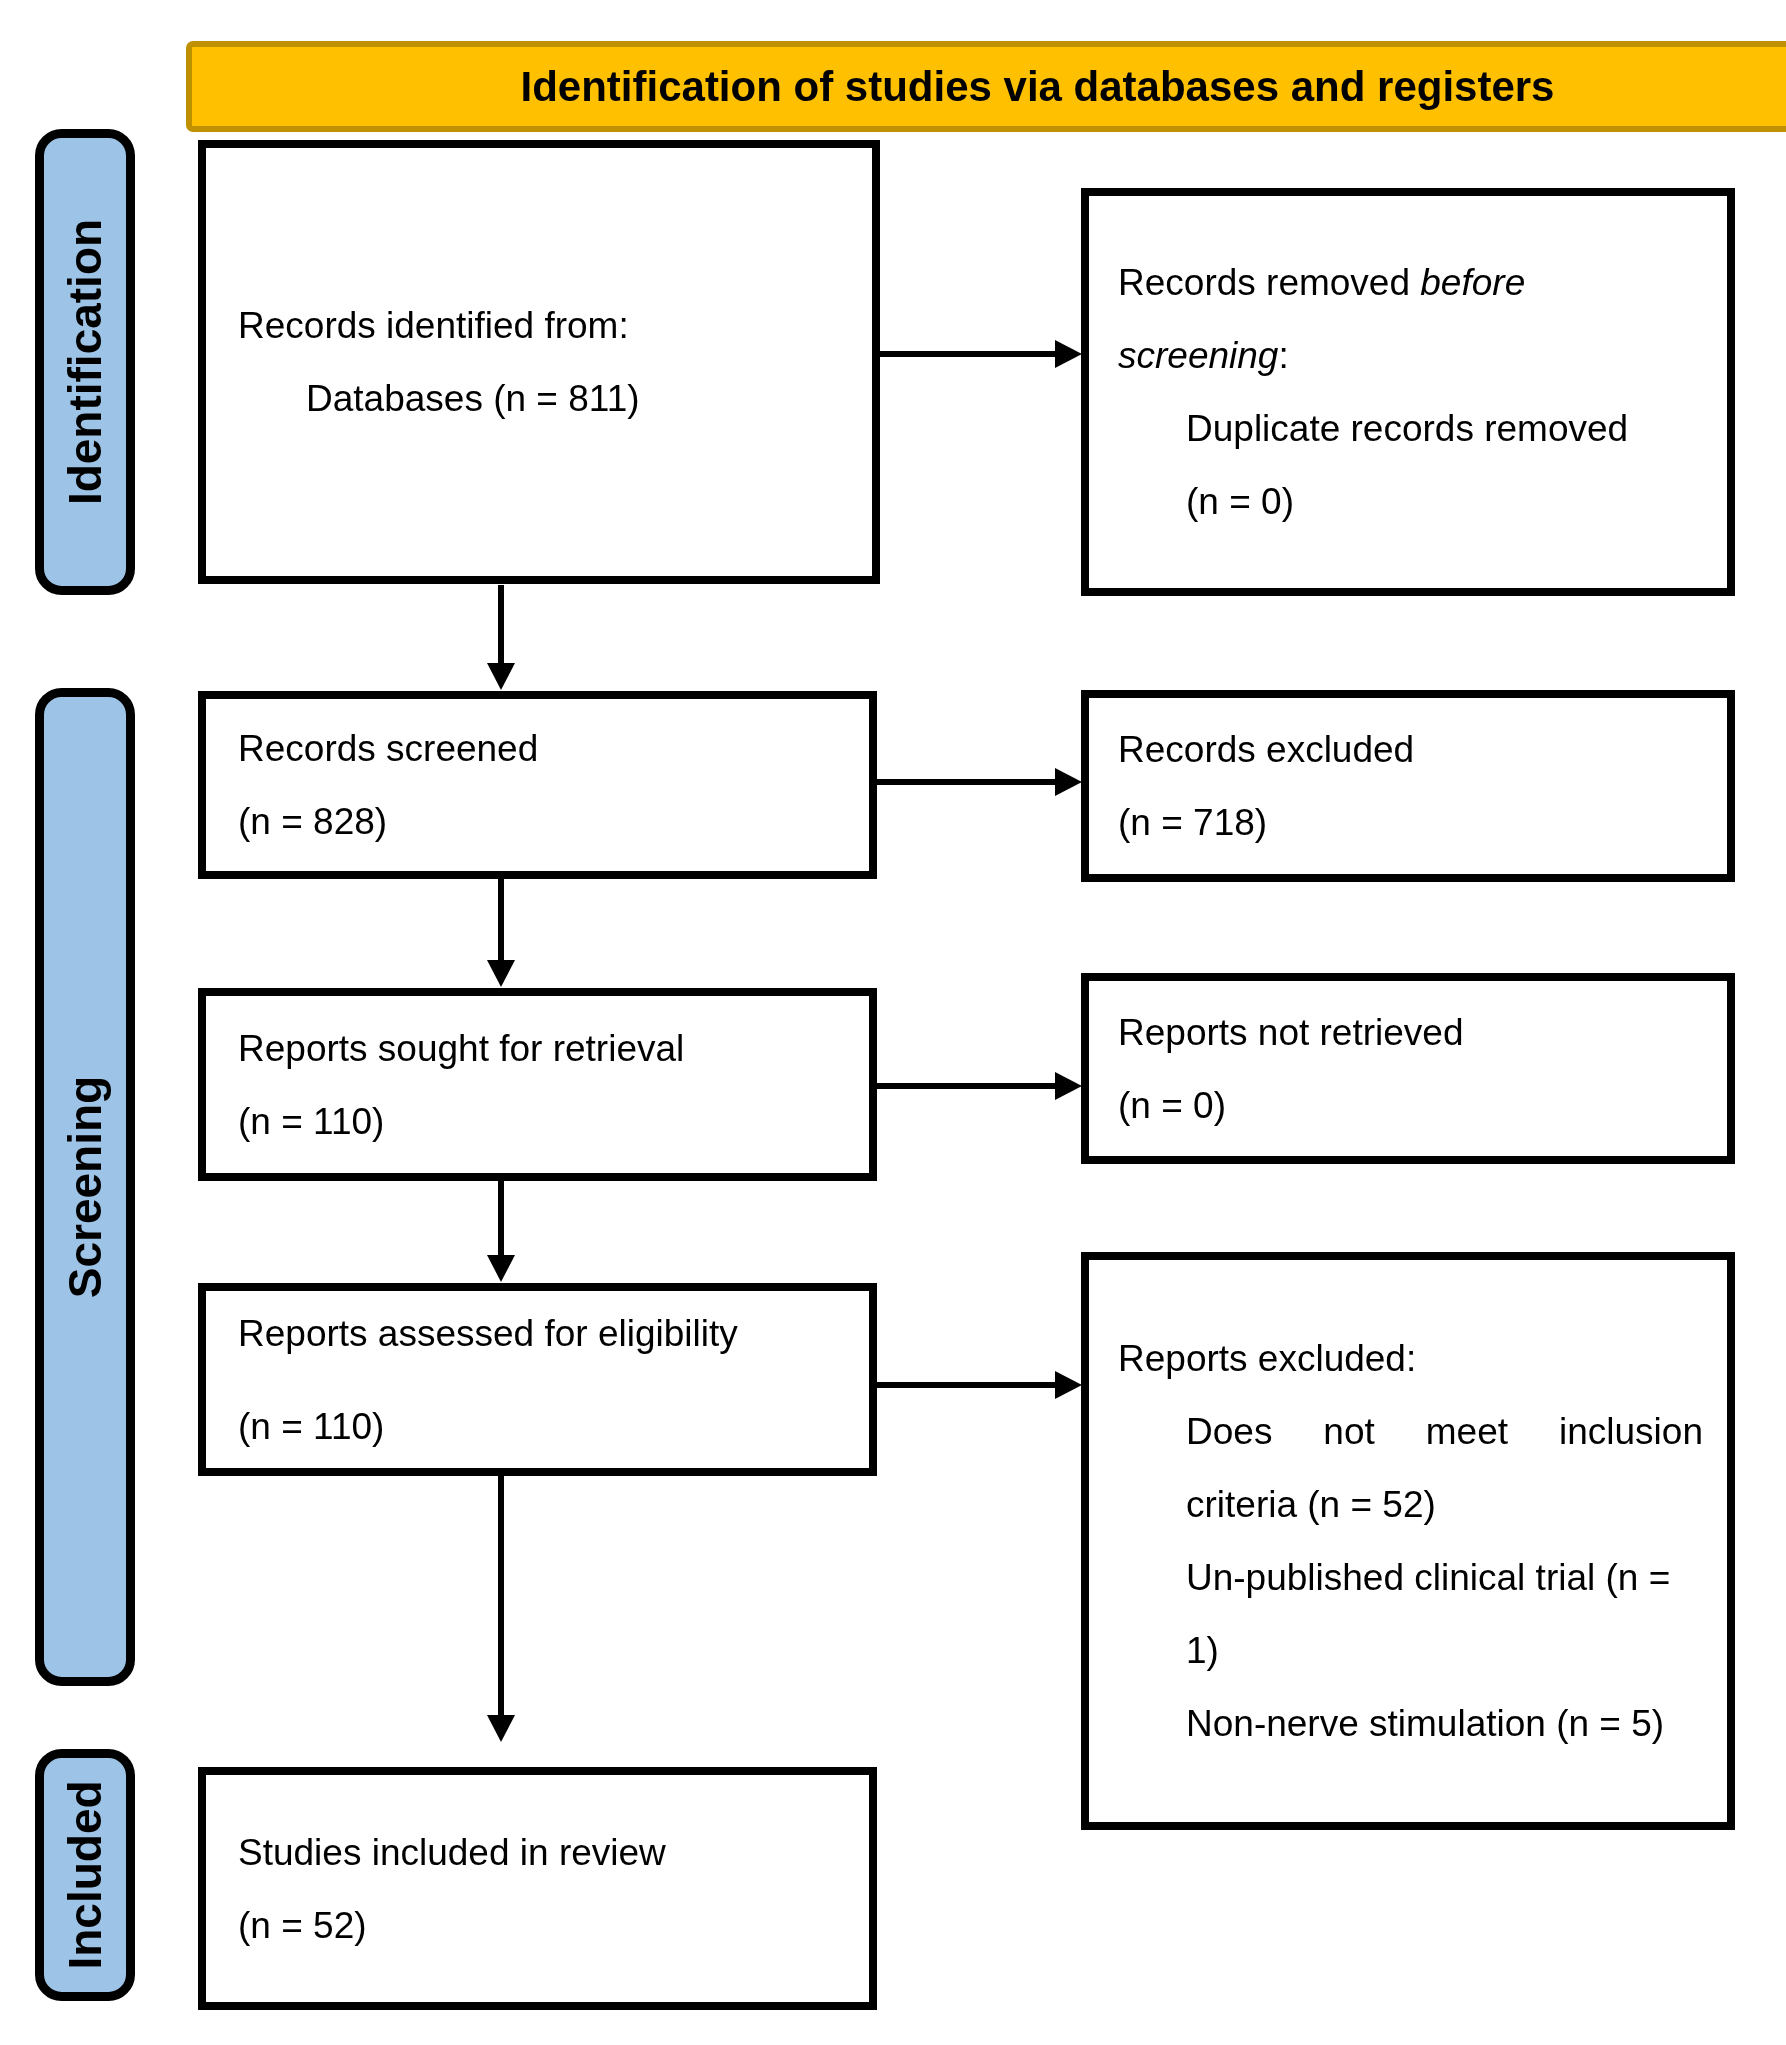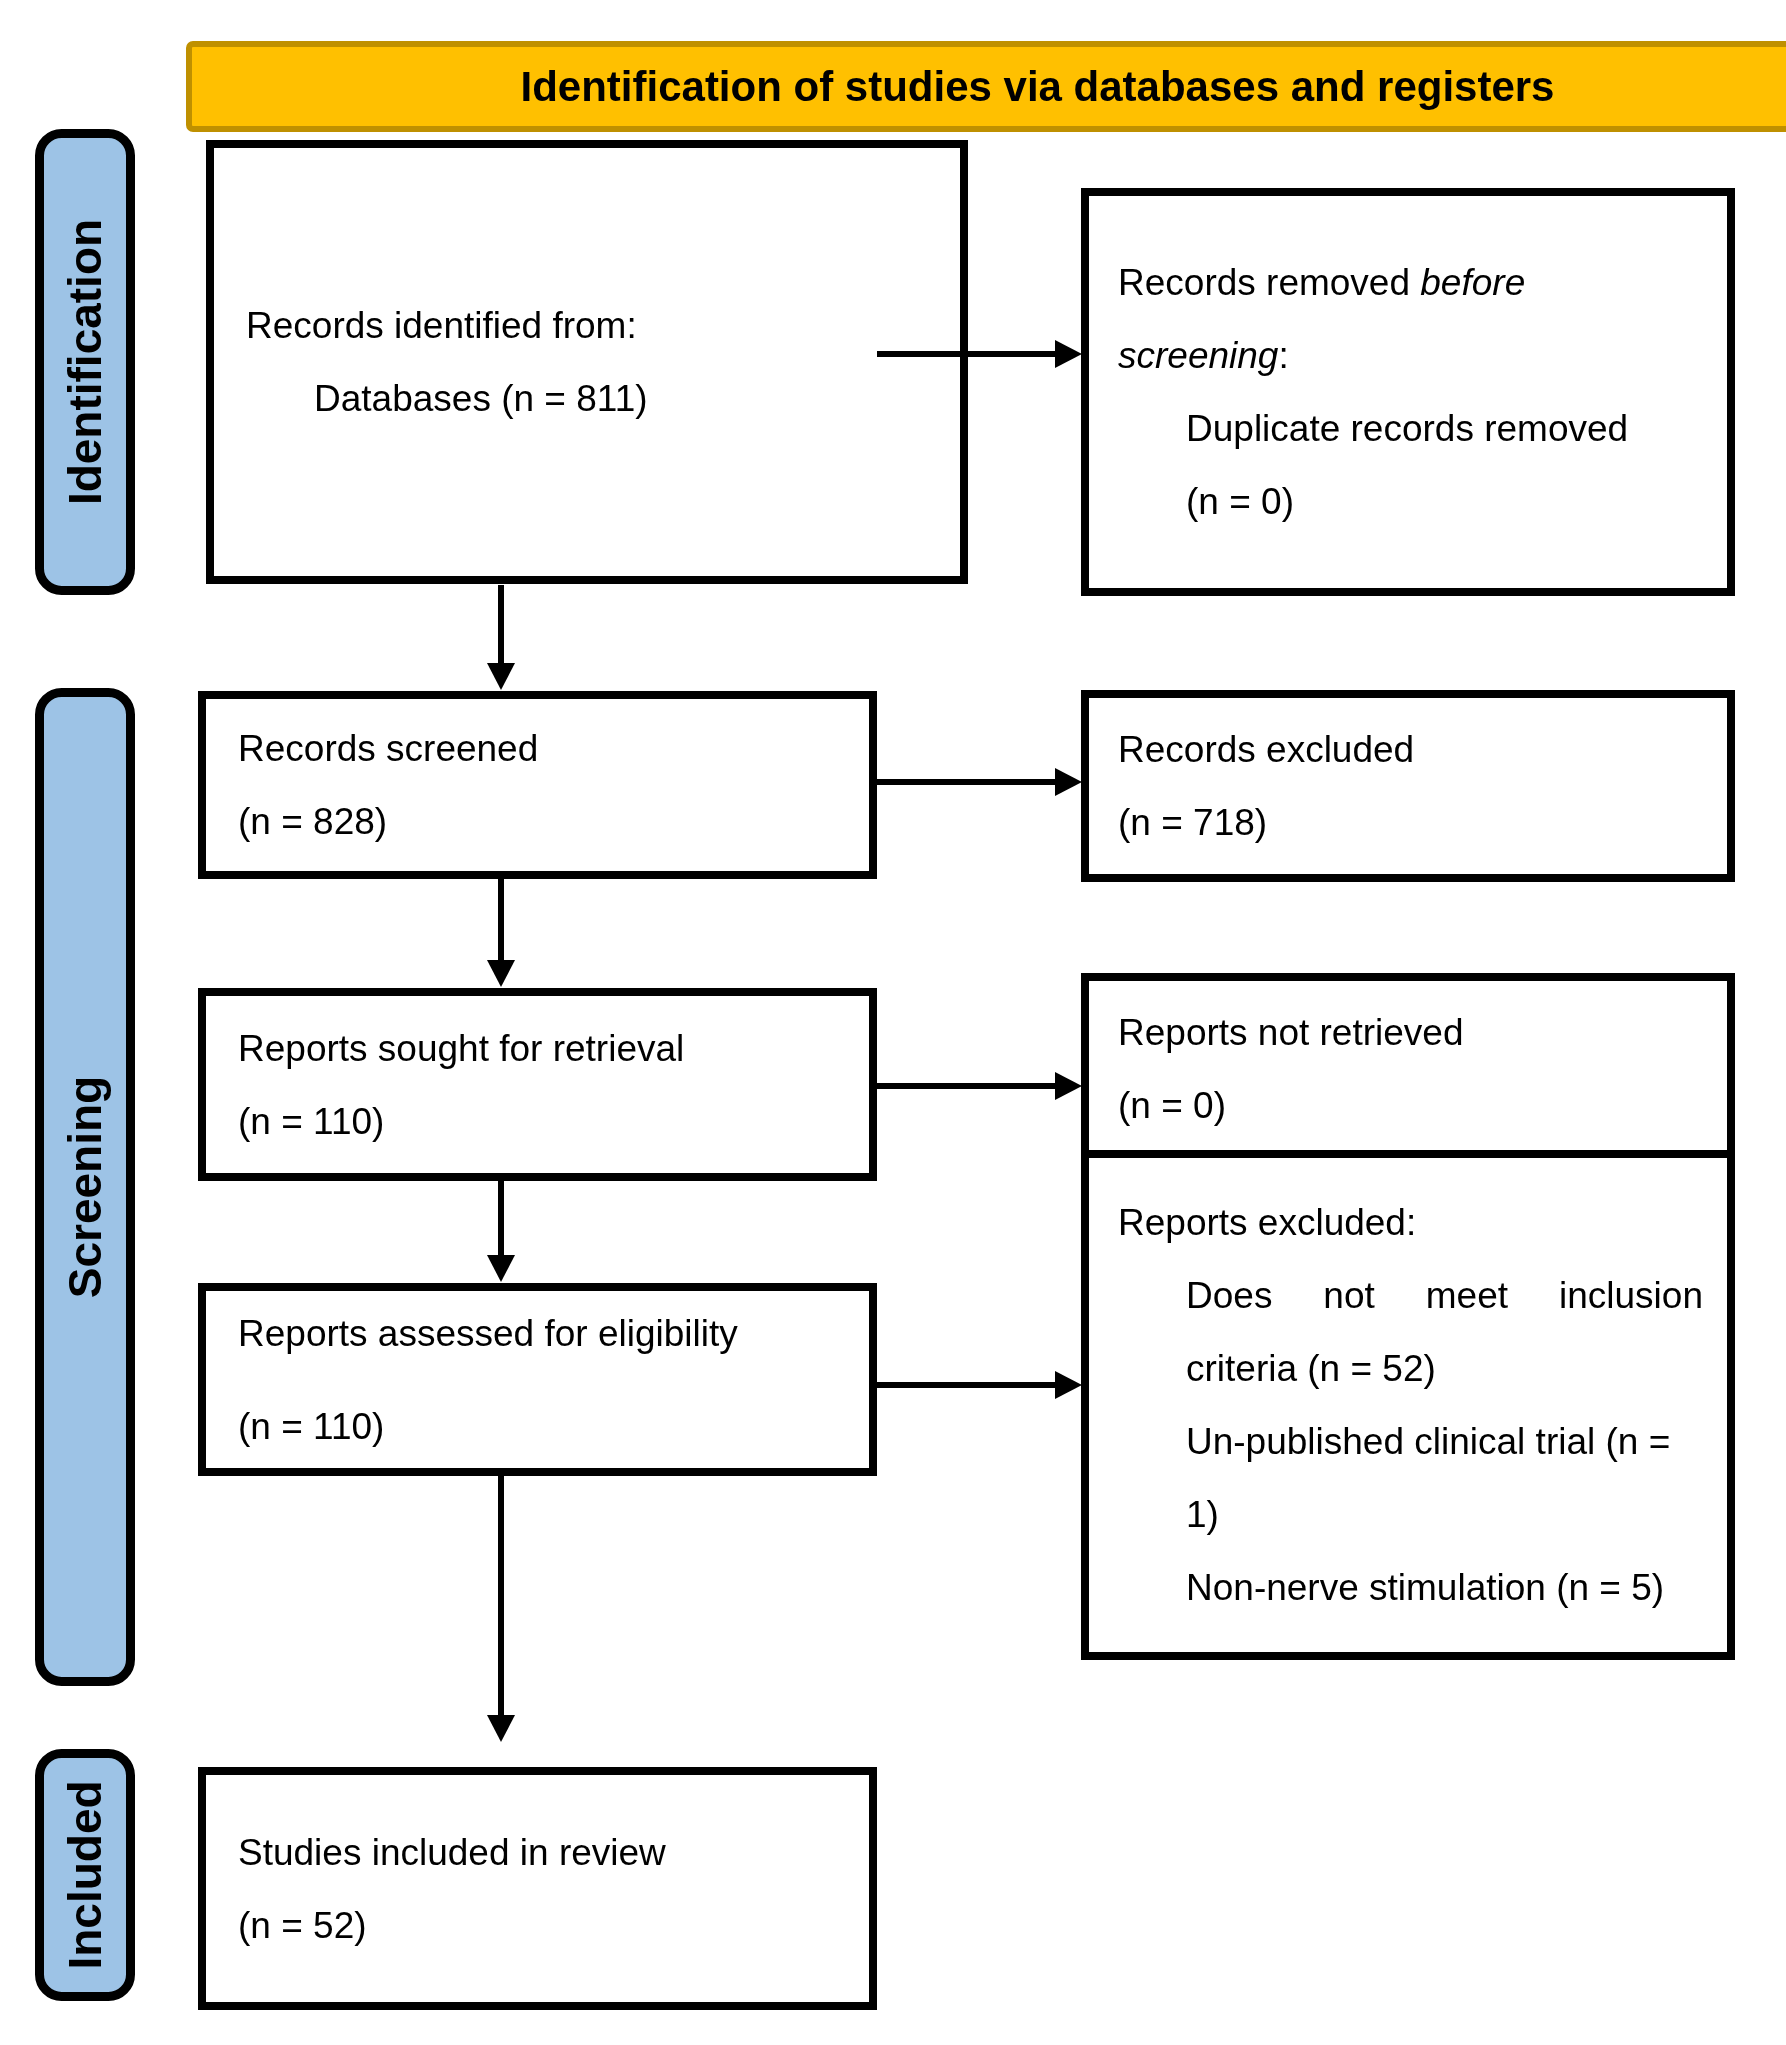--- a/index.html
+++ b/index.html
@@ -47,29 +47,29 @@
   .fbox {
     position: absolute;
     background: #ffffff;
     border: 8.2px solid var(--box-border, #000000);
     box-sizing: border-box;
     display: flex; flex-direction: column; justify-content: center;
     font-size: 37px; line-height: 73px;
     padding: 0 24px 0 32px;
   }
   .fbox.right { padding-left: 29px; }
-  #box-records-identified  { left: 198px;  top: 140px;  width: 762px; height: 444px; margin-left: 8px; }
+  #box-records-identified  { left: 198px;  top: 140px;  width: 682px; height: 444px; }
   #box-records-screened    { left: 198px;  top: 691px; width: 679px; height: 188px; }
   #box-reports-sought      { left: 198px;  top: 988px; width: 679px; height: 193px; }
   #box-reports-assessed    { left: 198px;  top: 1283px; width: 679px; height: 193px; gap: 20px; }
   #box-studies-included    { left: 198px;  top: 1767px; width: 679px; height: 243px; }
   #box-records-removed     { left: 1081px; top: 188px;  width: 654px; height: 408px; }
   #box-records-excluded    { left: 1081px; top: 690px; width: 654px; height: 192px; }
   #box-reports-not-retrieved { left: 1081px; top: 973px; width: 654px; height: 191px; }
-  #box-reports-excluded    { left: 1081px; top: 1150px; width: 654px; height: 510px; }
+  #box-reports-excluded    { left: 1081px; top: 1252px; width: 654px; height: 578px; }
   .line { white-space: nowrap; }
   .line.indent { padding-left: 68px; }
   .line.justify {
     white-space: normal;
     text-align: justify;
     text-align-last: justify;
   }
   .italic { font-style: italic; }
   
   .hline { position: absolute; height: 5.8px; background: var(--arrow, #000000); }

